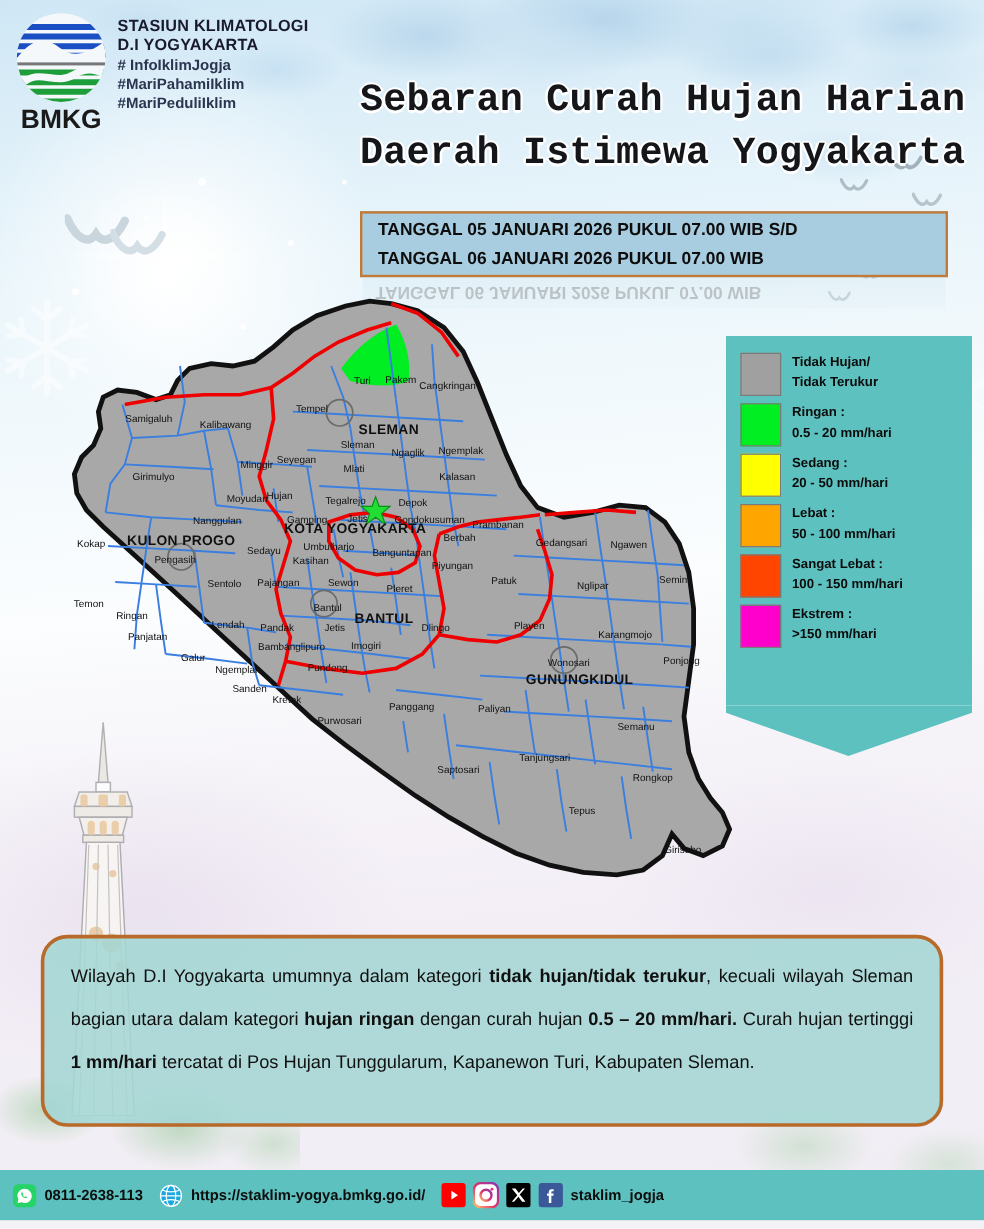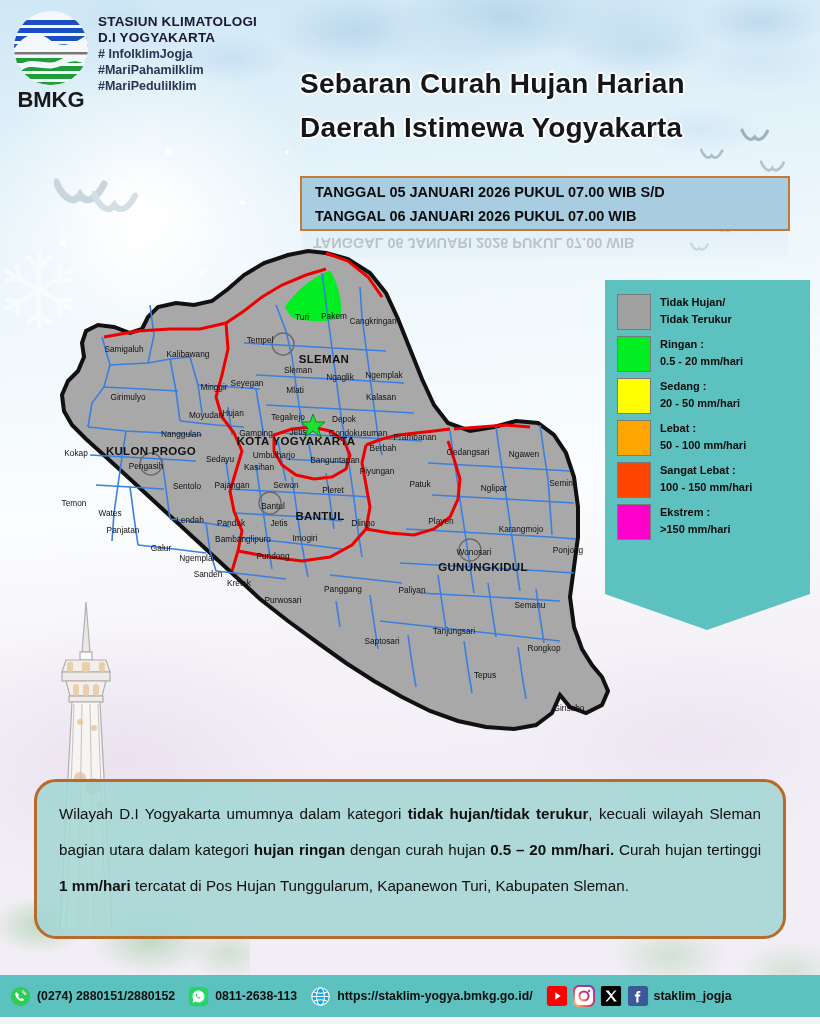--- a/index.html
+++ b/index.html
@@ -77,22 +77,22 @@
 
   
   .logo-wrap { position:absolute; left:10px; top:8px; width:82px; height:104px; }
   .org-text { position:absolute; left:98px; top:14px; width:210px; }
   .org-l1 { font-size:13.5px; font-weight:bold; color:#1a1a2e; letter-spacing:0.2px; line-height:16px; }
   .org-l2 { font-size:13.5px; font-weight:bold; color:#1a1a2e; letter-spacing:0.2px; line-height:16px; }
   .hash { font-size:12.5px; font-weight:bold; color:#2b3550; line-height:16px; }
 
   .title { position:absolute; left:300px; top:62px; width:500px; }
   .title-line {
-    font-family:Liberation Sans, sans-serif;
-    font-size:28px; font-weight:bold; color:#15161a;
+    font-family:Liberation Mono, monospace;
+    font-size:32px; font-weight:bold; color:#15161a;
     letter-spacing:0.2px; line-height:44px; white-space:nowrap;
     text-shadow:
       -1px -1px 0 #fff, 1px -1px 0 #fff, -1px 1px 0 #fff, 1px 1px 0 #fff,
       -2px 0 0 #fff, 2px 0 0 #fff, 0 -2px 0 #fff, 0 2px 0 #fff;
   }
 
   .date-box {
     position:absolute; left:300px; top:176px; width:490px; height:55px;
     background:#a9cde0; border:2px solid #c07b38;
     display:flex; flex-direction:column; justify-content:center;
@@ -438,21 +438,21 @@
       <div class="maplabel kab" style="left: 290px; top: 271px;">BANTUL</div>
       <div class="maplabel kab" style="left: 453px; top: 322px;">GUNUNGKIDUL</div>
       <div class="maplabel kab" style="left: 266px; top: 196px;">KOTA YOGYAKARTA</div>
       <div class="maplabel" style="left: 94px; top: 104px;">Samigaluh</div>
       <div class="maplabel" style="left: 158px; top: 109px;">Kalibawang</div>
       <div class="maplabel" style="left: 98px; top: 152px;">Girimulyo</div>
       <div class="maplabel" style="left: 151px; top: 189px;">Nanggulan</div>
       <div class="maplabel" style="left: 46px; top: 208px;">Kokap</div>
       <div class="maplabel" style="left: 116px; top: 221px;">Pengasih</div>
       <div class="maplabel" style="left: 44px; top: 258px;">Temon</div>
-      <div class="maplabel" style="left: 80px; top: 268px;">Wates</div>
+      <div class="maplabel" style="left: 80px; top: 268px;">Ringan</div>
       <div class="maplabel" style="left: 157px; top: 241px;">Sentolo</div>
       <div class="maplabel" style="left: 93px; top: 285px;">Panjatan</div>
       <div class="maplabel" style="left: 160px; top: 275px;">Lendah</div>
       <div class="maplabel" style="left: 131px; top: 303px;">Galur</div>
       <div class="maplabel" style="left: 168px; top: 313px;">Ngemplak</div>
       <div class="maplabel" style="left: 178px; top: 329px;">Sanden</div>
       <div class="maplabel" style="left: 209px; top: 338px;">Kretek</div>
       <div class="maplabel" style="left: 253px; top: 355px;">Purwosari</div>
       <div class="maplabel" style="left: 184px; top: 142px;">Minggir</div>
       <div class="maplabel" style="left: 176px; top: 170px;">Moyudan</div>
@@ -558,28 +558,20 @@
 <svg class="legend-tail" viewBox="0 0 205 42" preserveAspectRatio="none">
   <polygon points="0,0 205,0 205,6 102,42 0,6" fill="#5cc1bf"></polygon>
 </svg>
 
 <div class="narr">
   <p><span>Wilayah D.I Yogyakarta umumnya dalam kategori </span><b>tidak hujan/tidak terukur</b><span>, kecuali wilayah Sleman bagian utara dalam kategori </span><b>hujan ringan</b><span> dengan curah hujan </span><b>0.5 – 20 mm/hari.</b><span> Curah hujan tertinggi </span><b>1 mm/hari</b><span> tercatat di Pos Hujan Tunggularum, Kapanewon Turi, Kabupaten Sleman.</span></p>
 </div>
 
 <div class="footer">
 
-  <div class="f-item">
-    <svg class="f-icon" viewBox="0 0 24 24">
-      <circle cx="12" cy="12" r="11" fill="#2ecc55"></circle>
-      <path d="M8 7c-1 0-2 1-2 2 0 4 4 8 8 8 1 0 2-1 2-2l-2.5-1.3-1.3 1.2c-1.3-.7-2.4-1.8-3.1-3.1l1.2-1.3z" fill="#fff"></path>
-      <path d="M14.5 7.5c1.2.3 2 1.1 2.3 2.3M14 5.4c2.2.4 3.8 2 4.2 4.2" fill="none" stroke="#fff" stroke-width="1.1" stroke-linecap="round"></path>
-    </svg>
-    <span class="f-text">(0274) 2880151/2880152</span>
-  </div>
 
   <div class="f-item">
     <svg class="f-icon" viewBox="0 0 24 24">
       <rect x="1" y="1" width="22" height="22" rx="5" fill="#25d366"></rect>
       <path d="M12 5.2c-3.8 0-6.8 3-6.8 6.8 0 1.2.3 2.3.9 3.3L5.2 19l3.8-.9c1 .5 2 .8 3 .8 3.8 0 6.8-3 6.8-6.8S15.8 5.2 12 5.2z" fill="#fff"></path>
       <path d="M9.7 8.6c-.5 0-.9.4-.9 1 0 2.5 2.1 4.6 4.6 4.6.6 0 1-.4 1-.9l-1.5-.8-.8.7c-.8-.4-1.5-1.1-1.9-1.9l.7-.8z" fill="#25d366"></path>
     </svg>
     <span class="f-text">0811-2638-113</span>
   </div>
 

